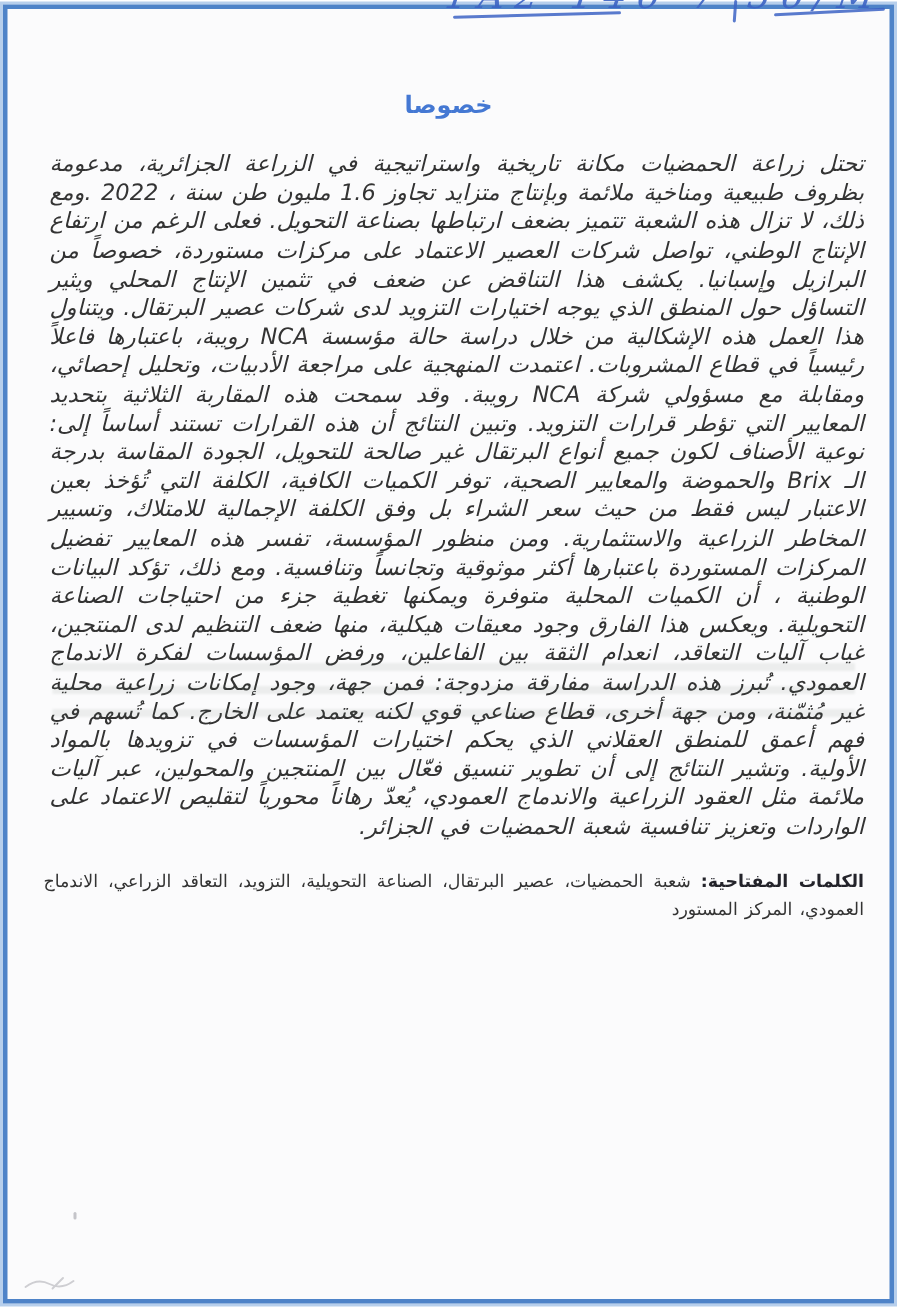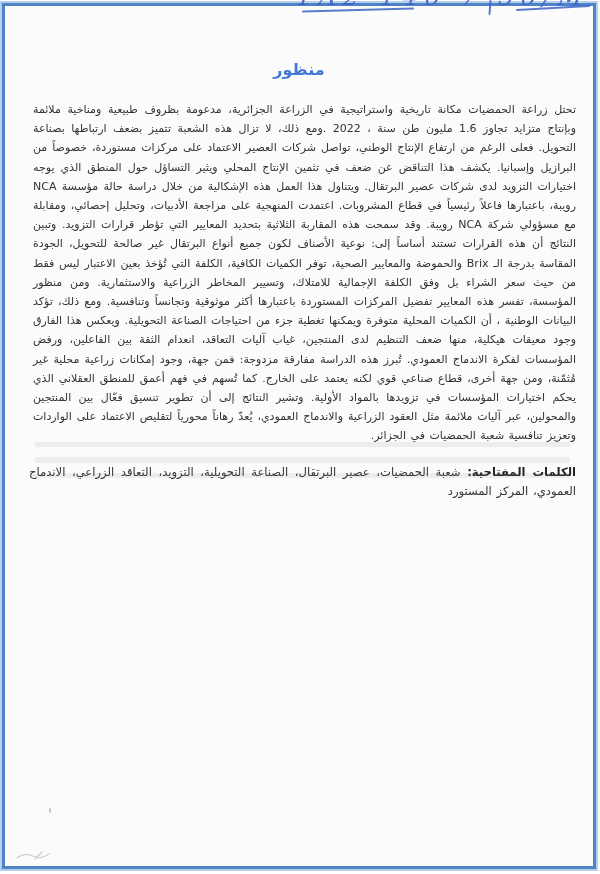--- a/index.html
+++ b/index.html
@@ -29,24 +29,25 @@
     color: var(--title_blue, #4478d3);
     font-size: 16px;
     font-weight: bold;
     letter-spacing: 0.5px;
   }
 
   .abstract-text {
     margin: 21px 28px 12px 28px;
     padding: 0 0 0 0;
     text-align: justify;
-    font-size: 11px;
+    font-size: 15px;
     line-height: 19.2px;
     color: var(--body_text, #333333);
     word-spacing: 1px;
+    font-style: italic;
   }
   
   .abstract-text, .keywords-line { margin-right: 17px; margin-left: 28px; }
 
   .keywords-line {
     margin-top: 17px;
     text-align: justify;
     font-size: 11.6px;
     line-height: 19.2px;
     color: var(--body_text, #333333);
@@ -121,21 +122,21 @@
 
 <div class="handwriting-clip">
   <span>1A2 146 7 36/M</span>
 </div>
 <div class="hw-underline-a"></div>
 <div class="hw-underline-b"></div>
 <div class="hw-descender"></div>
 
 <div class="scan-frame">
 
-  <h1 class="page-title">منظور</h1>
+  <h1 class="page-title">خصوصا</h1>
 
   <p class="abstract-text">تحتل زراعة الحمضيات مكانة تاريخية واستراتيجية في الزراعة الجزائرية، مدعومة بظروف طبيعية ومناخية ملائمة وبإنتاج متزايد تجاوز 1.6 مليون طن سنة ، 2022 .ومع ذلك، لا تزال هذه الشعبة تتميز بضعف ارتباطها بصناعة التحويل. فعلى الرغم من ارتفاع الإنتاج الوطني، تواصل شركات العصير الاعتماد على مركزات مستوردة، خصوصاً من البرازيل وإسبانيا. يكشف هذا التناقض عن ضعف في تثمين الإنتاج المحلي ويثير التساؤل حول المنطق الذي يوجه اختيارات التزويد لدى شركات عصير البرتقال. ويتناول هذا العمل هذه الإشكالية من خلال دراسة حالة مؤسسة NCA رويبة، باعتبارها فاعلاً رئيسياً في قطاع المشروبات.  اعتمدت المنهجية على مراجعة الأدبيات، وتحليل إحصائي، ومقابلة مع مسؤولي شركة NCA رويبة. وقد سمحت هذه المقاربة الثلاثية بتحديد المعايير التي تؤطر قرارات التزويد. وتبين النتائج أن هذه القرارات تستند أساساً إلى: نوعية الأصناف لكون جميع أنواع البرتقال غير صالحة للتحويل، الجودة المقاسة بدرجة الـ Brix والحموضة والمعايير الصحية، توفر الكميات الكافية، الكلفة التي تُؤخذ بعين الاعتبار ليس فقط من حيث سعر الشراء بل وفق الكلفة الإجمالية للامتلاك، وتسيير المخاطر الزراعية والاستثمارية. ومن منظور المؤسسة، تفسر هذه المعايير تفضيل المركزات المستوردة باعتبارها أكثر موثوقية وتجانساً وتنافسية.  ومع ذلك، تؤكد البيانات الوطنية ، أن الكميات المحلية متوفرة ويمكنها تغطية جزء من احتياجات الصناعة التحويلية. ويعكس هذا الفارق وجود معيقات هيكلية، منها ضعف التنظيم لدى المنتجين، غياب آليات التعاقد، انعدام الثقة بين الفاعلين، ورفض المؤسسات لفكرة الاندماج العمودي.  تُبرز هذه الدراسة مفارقة مزدوجة: فمن جهة، وجود إمكانات زراعية محلية غير مُثمّنة، ومن جهة أخرى، قطاع صناعي قوي لكنه يعتمد على الخارج. كما تُسهم في فهم أعمق للمنطق العقلاني الذي يحكم اختيارات المؤسسات في تزويدها بالمواد الأولية. وتشير النتائج إلى أن تطوير تنسيق فعّال بين المنتجين والمحولين، عبر آليات ملائمة مثل العقود الزراعية والاندماج العمودي، يُعدّ رهاناً محورياً لتقليص الاعتماد على الواردات وتعزيز تنافسية شعبة الحمضيات في الجزائر.</p>
 
   <p class="keywords-line"><b>الكلمات المفتاحية:</b><span> شعبة الحمضيات، عصير البرتقال، الصناعة التحويلية، التزويد، التعاقد الزراعي، الاندماج العمودي، المركز المستورد</span></p>
 
   <div class="bleed-through"></div>
 
   <svg class="pencil-smudge" viewBox="0 0 40 14" xmlns="http://www.w3.org/2000/svg">
     <path d="M2 10 Q10 4 18 8 T34 6 M20 11 L27 4" stroke="#8d8d95" stroke-width="1.3" fill="none" stroke-linecap="round"></path>
   </svg>

